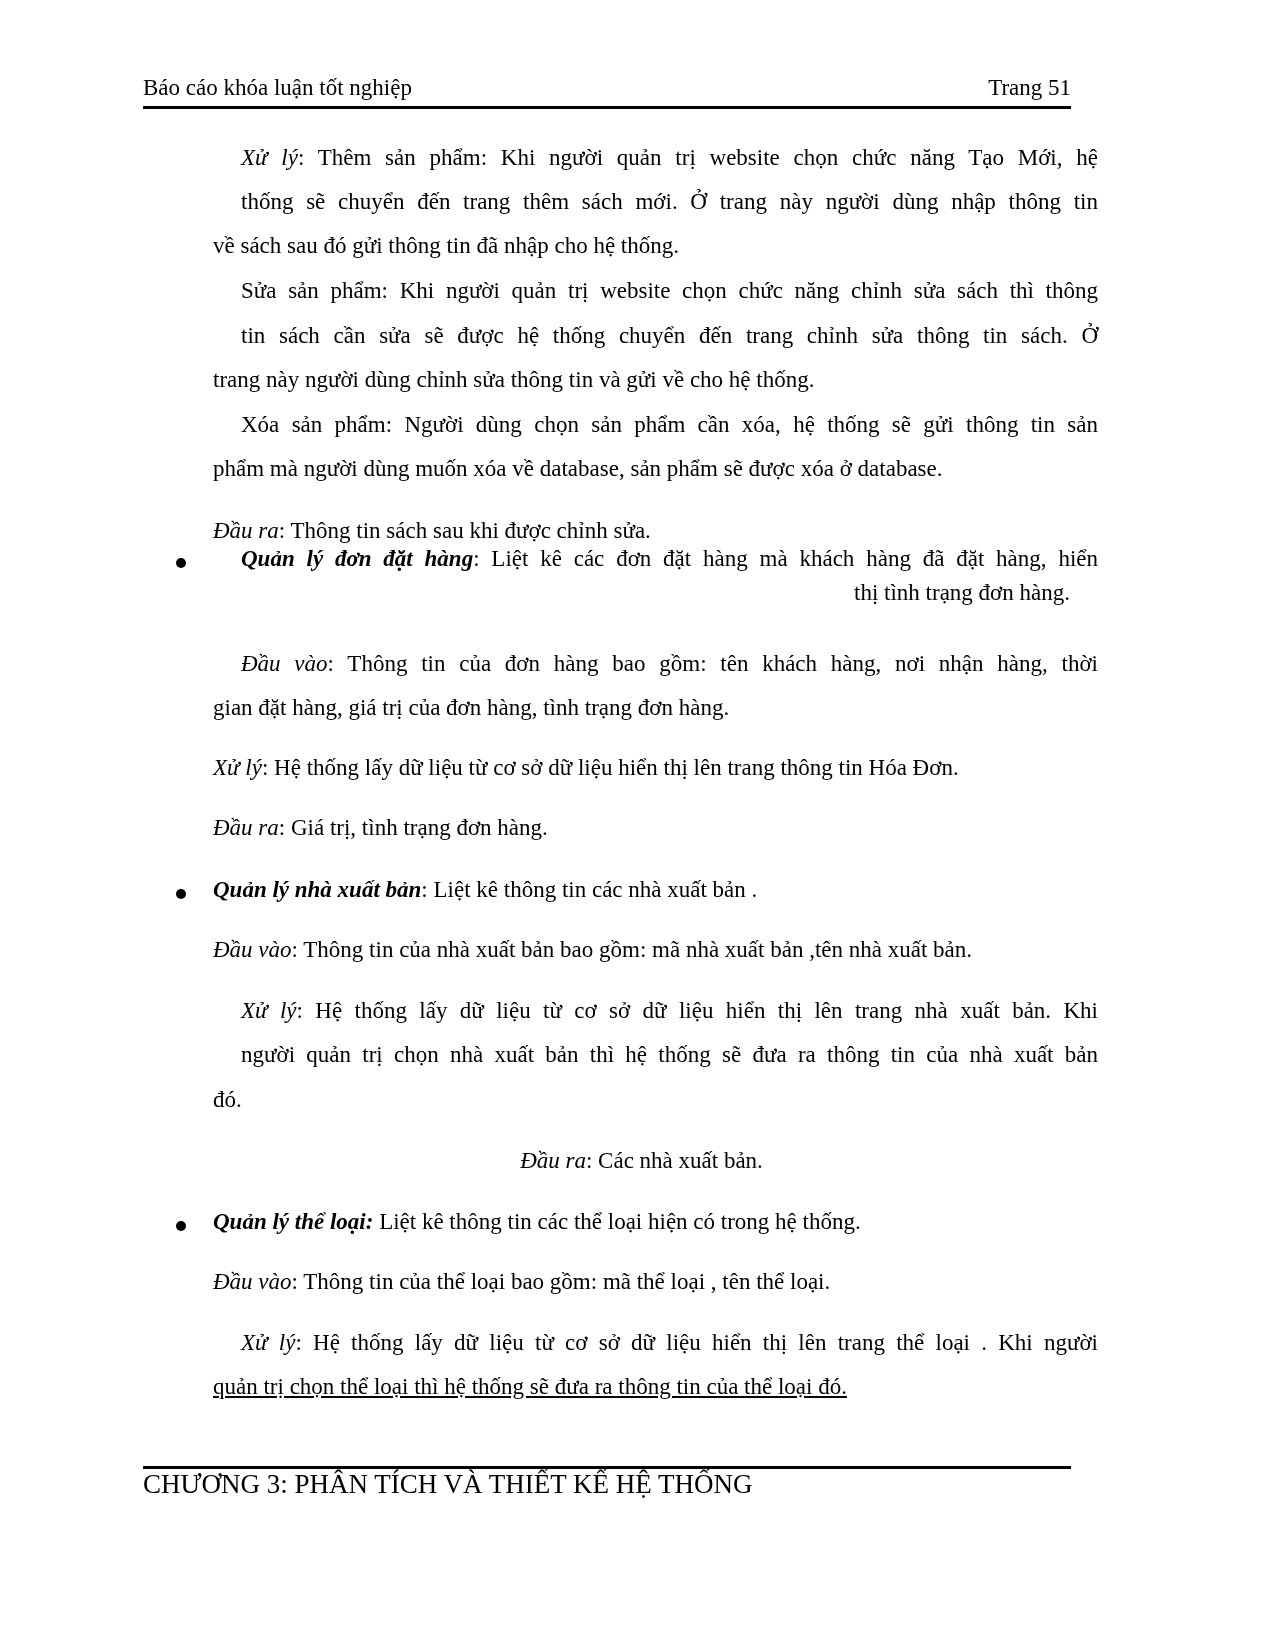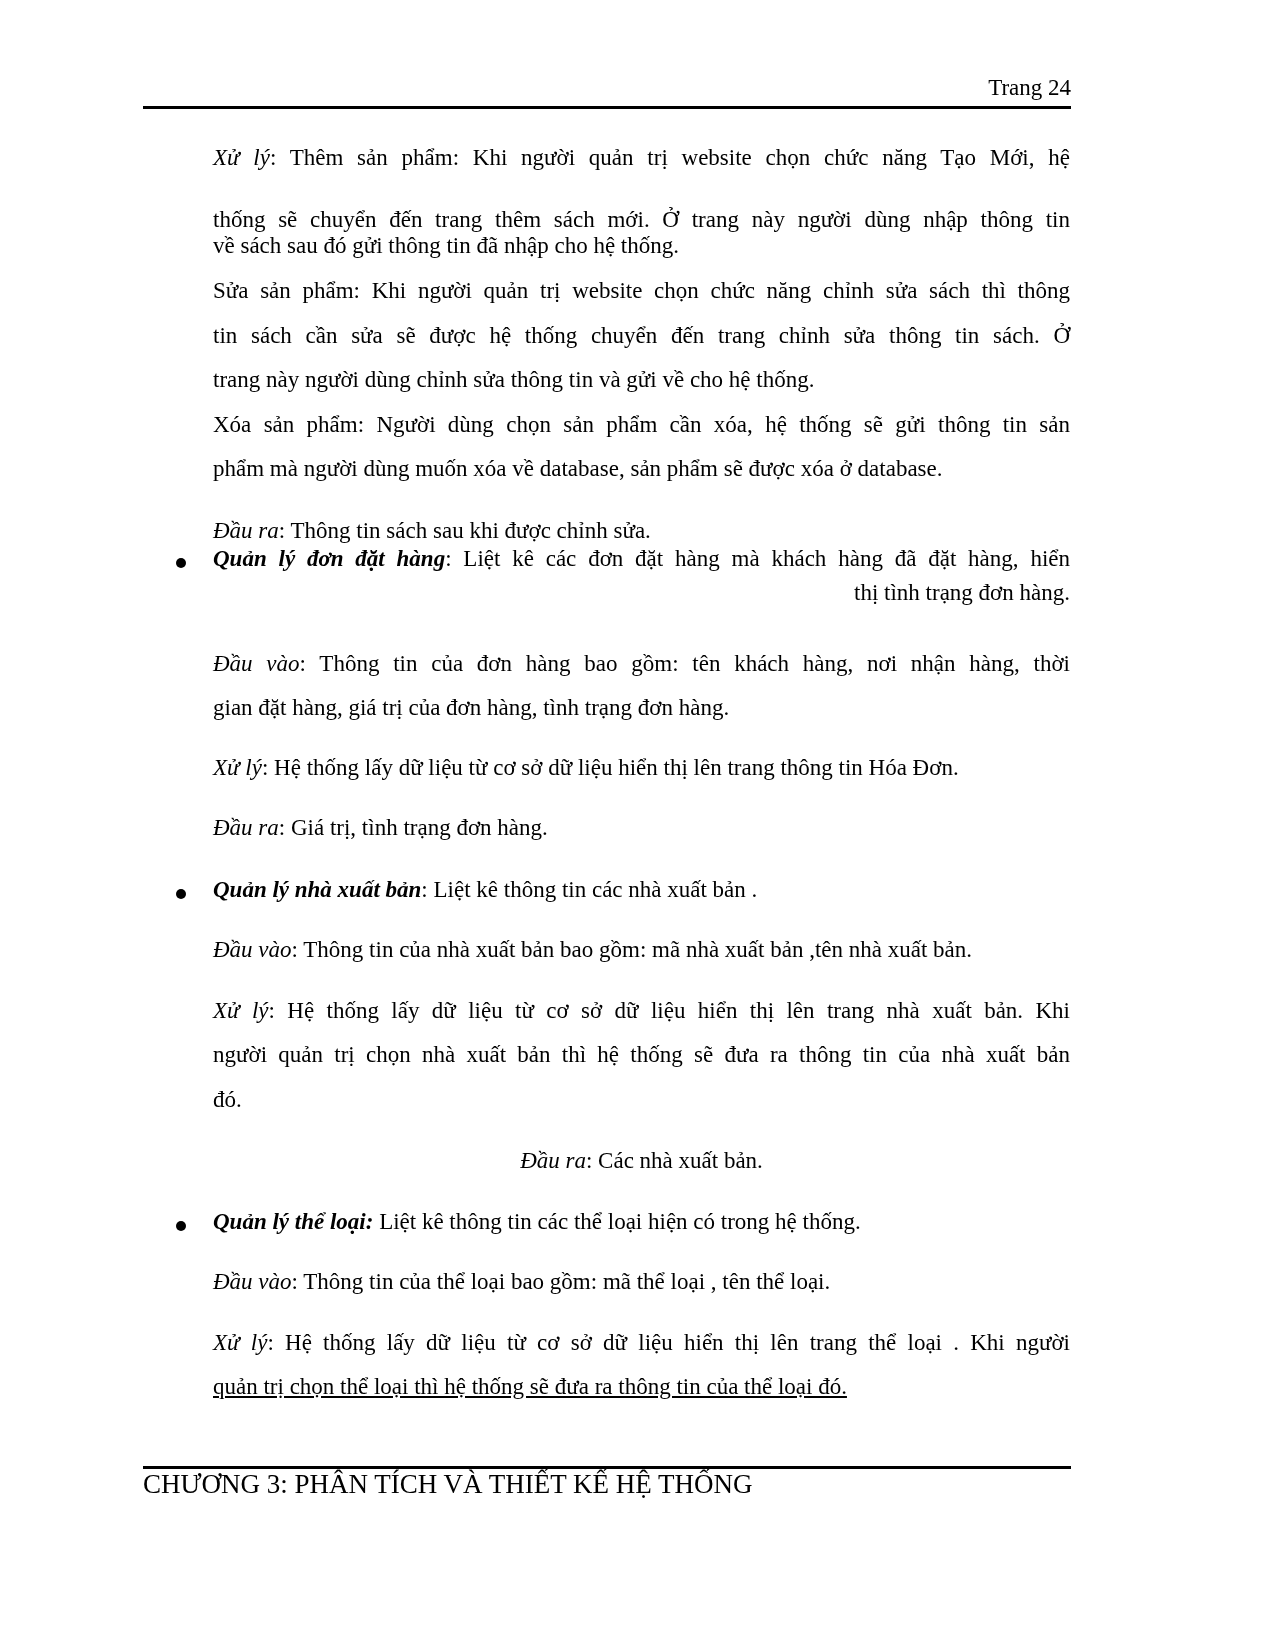--- a/index.html
+++ b/index.html
@@ -59,44 +59,46 @@
       position: absolute;
       left: 213px;
       width: 857px;
       font-size: 23px;
       line-height: 30px;
       white-space: nowrap;
     }
     .justify {
       text-align: justify;
       text-align-last: justify;
+      margin-left: 28px;
     }
     .bullet {
       position: absolute;
       left: 176px;
       width: 10px;
       height: 10px;
       border-radius: 50%;
       background: #000;
     }
     i { font-style: italic; }
     b { font-weight: bold; font-style: italic; }
   </style>
 </head>
 <body>
 
 <div class="header">
-  <span class="right">Trang 24</span>
+  <span class="left">Báo cáo khóa luận tốt nghiệp</span>
+  <span class="right">Trang 51</span>
 </div>
 <div class="header-rule"></div>
 
 <div class="content">
 
   <div class="line justify" style="top:143px;"><i>Xử lý</i><span>: Thêm sản phẩm: Khi người quản trị website chọn chức năng Tạo Mới, hệ</span></div>
-  <div class="line justify" style="top:205px;">thống sẽ chuyển đến trang thêm sách mới. Ở trang này người dùng nhập thông tin</div>
+  <div class="line justify" style="top:187px;">thống sẽ chuyển đến trang thêm sách mới. Ở trang này người dùng nhập thông tin</div>
   <div class="line" style="top:231px;">về sách sau đó gửi thông tin đã nhập cho hệ thống.</div>
 
   <div class="line justify" style="top:276px;">Sửa sản phẩm: Khi người quản trị website chọn chức năng chỉnh sửa sách thì thông</div>
   <div class="line justify" style="top:321px;">tin sách cần sửa sẽ được hệ thống chuyển đến trang chỉnh sửa thông tin sách. Ở</div>
   <div class="line" style="top:365px;">trang này người dùng chỉnh sửa thông tin và gửi về cho hệ thống.</div>
 
   <div class="line justify" style="top:410px;">Xóa sản phẩm: Người dùng chọn sản phẩm cần xóa, hệ thống sẽ gửi thông tin sản</div>
   <div class="line" style="top:454px;">phẩm mà người dùng muốn xóa về database, sản phẩm sẽ được xóa ở database.</div>
 
   <div class="line" style="top:516px;"><i>Đầu ra</i><span>: Thông tin sách sau khi được chỉnh sửa.</span></div>

